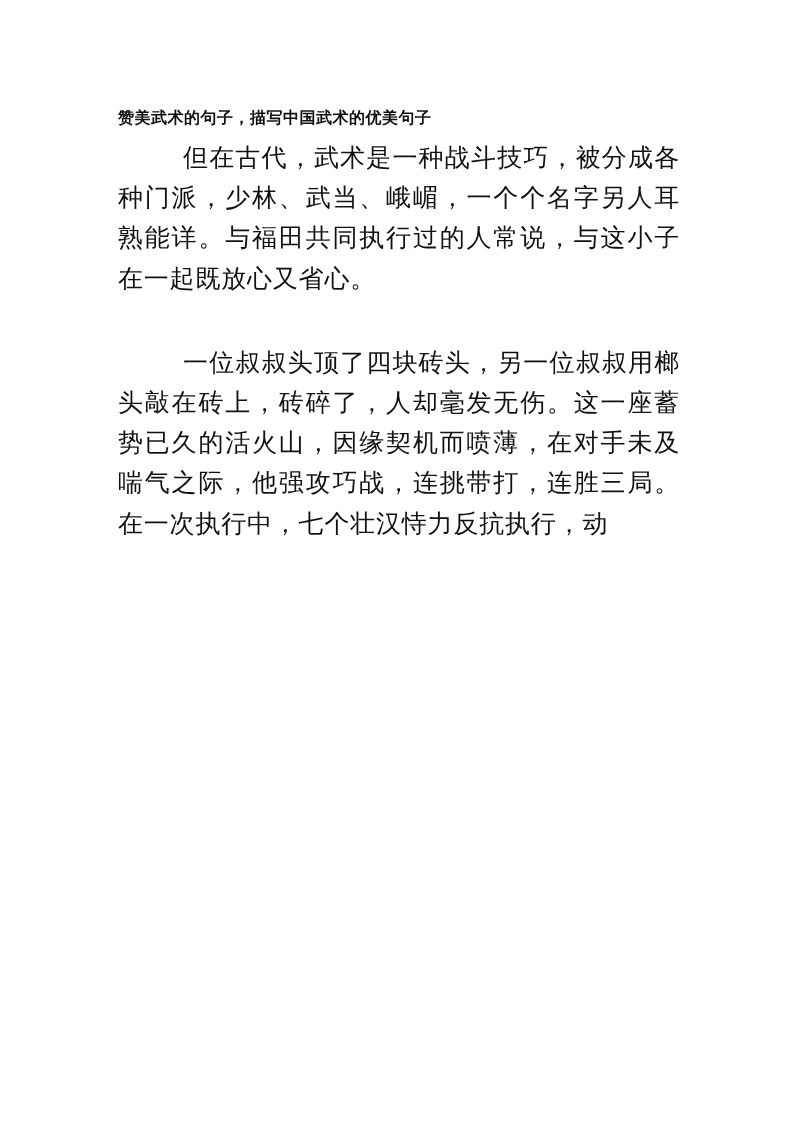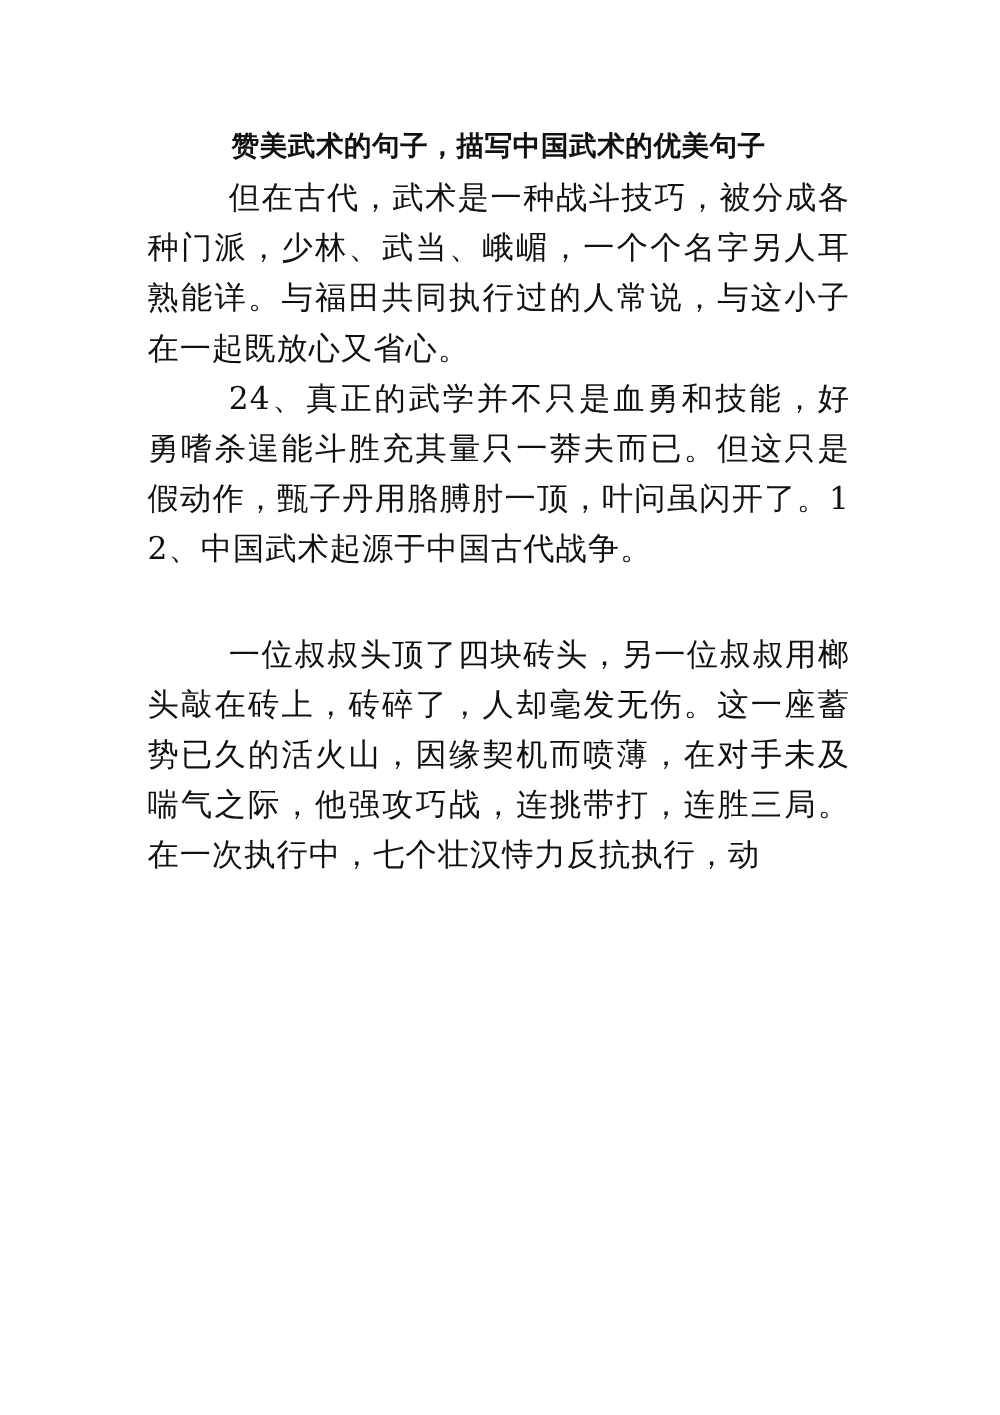--- a/index.html
+++ b/index.html
@@ -4,34 +4,33 @@
 <style>
   html, body { margin: 0; padding: 0; background: #ffffff; }
   body { width: 800px; height: 1132px; position: relative; overflow: hidden; }
   .page {
     position: absolute; left: 118px; top: 100px; width: 562px;
     font-family: "DejaVu Serif", "Liberation Serif", serif;
     color: #111111;
   }
   .title {
     font-family: "DejaVu Sans", "Liberation Sans", sans-serif;
-    font-weight: bold; font-size: 22px; line-height: 36px;
-    text-align: center; margin: 0 0 2px 0; letter-spacing: 0.5px;
+    font-weight: bold; font-size: 16px; line-height: 36px;
+    text-align: left; margin: 0 0 2px 0; letter-spacing: 0.5px;
   }
   .para {
     font-size: 25px; line-height: 40.2px; margin: 0;
     text-indent: 2.6em; text-align: justify; letter-spacing: 0.8px;
     word-break: break-all;
   }
   .para.noindent { text-indent: 0; }
   .gap { height: 44px; }
 </style>
 </head>
 <body>
 
 <div class="page">
   <h1 class="title">赞美武术的句子，描写中国武术的优美句子</h1>
 
   <p class="para">但在古代，武术是一种战斗技巧，被分成各种门派，少林、武当、峨嵋，一个个名字另人耳熟能详。与福田共同执行过的人常说，与这小子在一起既放心又省心。</p>
-  <p class="para">24、真正的武学并不只是血勇和技能，好勇嗜杀逞能斗胜充其量只一莽夫而已。但这只是假动作，甄子丹用胳膊肘一顶，叶问虽闪开了。12、中国武术起源于中国古代战争。</p>
   <div class="gap"></div>
   <p class="para">一位叔叔头顶了四块砖头，另一位叔叔用榔头敲在砖上，砖碎了，人却毫发无伤。这一座蓄势已久的活火山，因缘契机而喷薄，在对手未及喘气之际，他强攻巧战，连挑带打，连胜三局。在一次执行中，七个壮汉恃力反抗执行，动</p>
 </div>
 
 </body></html>

